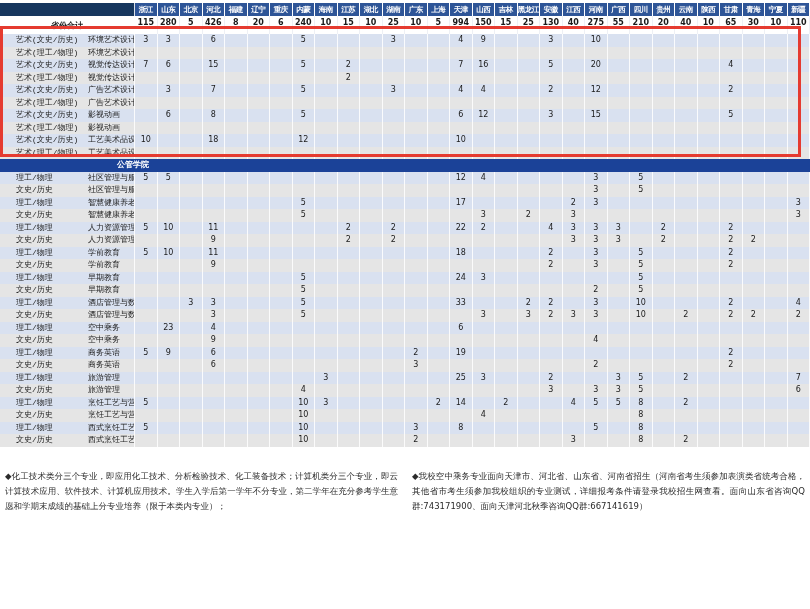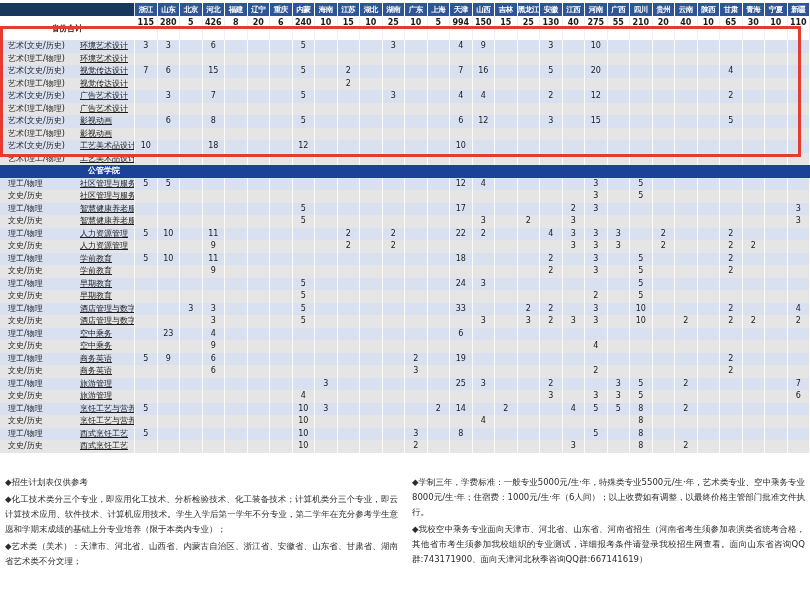--- a/index.html
+++ b/index.html
@@ -2,37 +2,37 @@
 <html><head>
 <meta charset="utf-8">
 <style>
   html,body{margin:0;padding:0;background:#fff;}
   body{width:810px;height:609px;overflow:hidden;
        font-family:"DejaVu Sans","Liberation Sans",sans-serif;color:#1a1a1a;}
   .page{position:relative;width:810px;height:609px;}
   .table{position:relative;margin-top:3px;width:810px;}
   .row{display:flex;height:12.5px;line-height:12.5px;font-size:8px;}
   .row.header{height:13px;line-height:13px;justify-content:space-between;}
-  .row.totals{height:24px;line-height:13px;background:#fff;font-weight:bold;justify-content:space-between;}
+  .row.totals{height:18px;line-height:13px;background:#fff;font-weight:bold;justify-content:space-between;}
   .label-cell{width:135px;box-sizing:border-box;display:flex;align-items:center;
               border-right:1px solid rgba(255,255,255,.85);overflow:hidden;}
-  .label-cell .cat{min-width:72px;padding-left:8px;white-space:nowrap;}
-  .label-cell .major{white-space:nowrap;text-decoration:underline;}
+  .label-cell .cat{min-width:72px;padding-left:16px;white-space:nowrap;font-family:Liberation Mono, monospace;}
+  .label-cell .major{white-space:nowrap;}
   .header .label-cell{background:#17375e;}
   .totals .label-cell{justify-content:center;font-weight:bold;}
   .cells{display:flex;flex:1;}
   .cell{width:22.5px;box-sizing:border-box;text-align:center;overflow:hidden;
         border-right:1px solid rgba(255,255,255,.85);}
   .hcell{background:#2e5597;color:#fff;font-weight:bold;font-size:7.5px;
          letter-spacing:-0.5px;border-right:1.5px solid #fff;}
   .tcell{border-right:1px solid #eef0f5;font-weight:bold;}
   .r0{background:#d9e1f0;}
   .r1{background:#e5e5e5;}
   .band{height:12.5px;line-height:12.5px;background:#1b4298;color:#fff;
-        font-size:8px;font-weight:bold;padding-left:88px;box-sizing:border-box;}
+        font-size:8px;font-weight:bold;padding-left:117px;box-sizing:border-box;}
   .highlight{position:absolute;left:0;top:23px;width:801px;height:131px;
              border:3px solid #e53b30;box-sizing:border-box;pointer-events:none;}
   .footnotes{display:flex;margin-top:22px;padding:0 5px;gap:14px;}
   .fcol{width:393px;font-size:8.5px;line-height:15px;color:#2b2b2b;}
   .fcol p{margin:0 0 2px 0;text-align:justify;}
 </style>
 </head>
 <body>
 
 <div class="page">
@@ -1325,22 +1325,19 @@
             <div class="cell"></div>
             <div class="cell"></div>
             <div class="cell"></div>
           </div>
         </div>
       </div>
     <div class="highlight"></div>
   </div>
   <div class="footnotes">
     <div class="fcol" id="fn-left">
-        <p>◆招生计划表仅供参考</p>
         <p>◆化工技术类分三个专业，即应用化工技术、分析检验技术、化工装备技术；计算机类分三个专业，即云计算技术应用、软件技术、计算机应用技术。学生入学后第一学年不分专业，第二学年在充分参考学生意愿和学期末成绩的基础上分专业培养（限于本类内专业）；</p>
-        <p>◆艺术类（美术）：天津市、河北省、山西省、内蒙古自治区、浙江省、安徽省、山东省、甘肃省、湖南省艺术类不分文理；</p>
       </div>
     <div class="fcol" id="fn-right">
-        <p>◆学制三年，学费标准：一般专业5000元/生·年，特殊类专业5500元/生·年，艺术类专业、空中乘务专业8000元/生·年；住宿费：1000元/生·年（6人间）；以上收费如有调整，以最终价格主管部门批准文件执行。</p>
         <p>◆我校空中乘务专业面向天津市、河北省、山东省、河南省招生（河南省考生须参加表演类省统考合格，其他省市考生须参加我校组织的专业测试，详细报考条件请登录我校招生网查看。面向山东省咨询QQ群:743171900、面向天津河北秋季咨询QQ群:667141619）</p>
       </div>
   </div>
 </div>
 
 </body></html>

